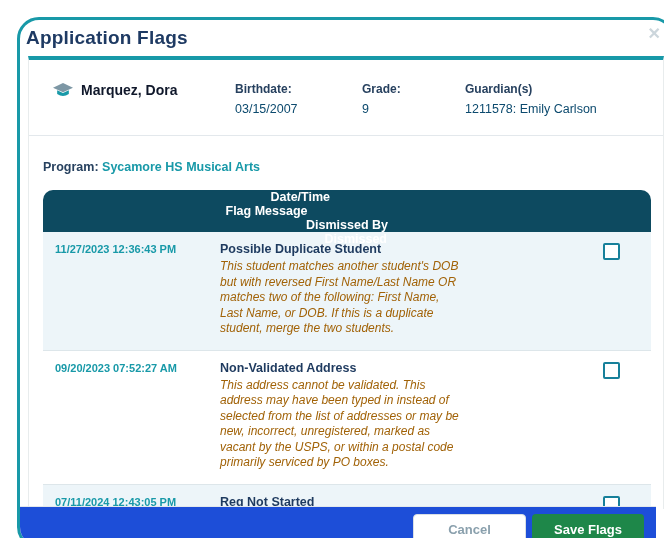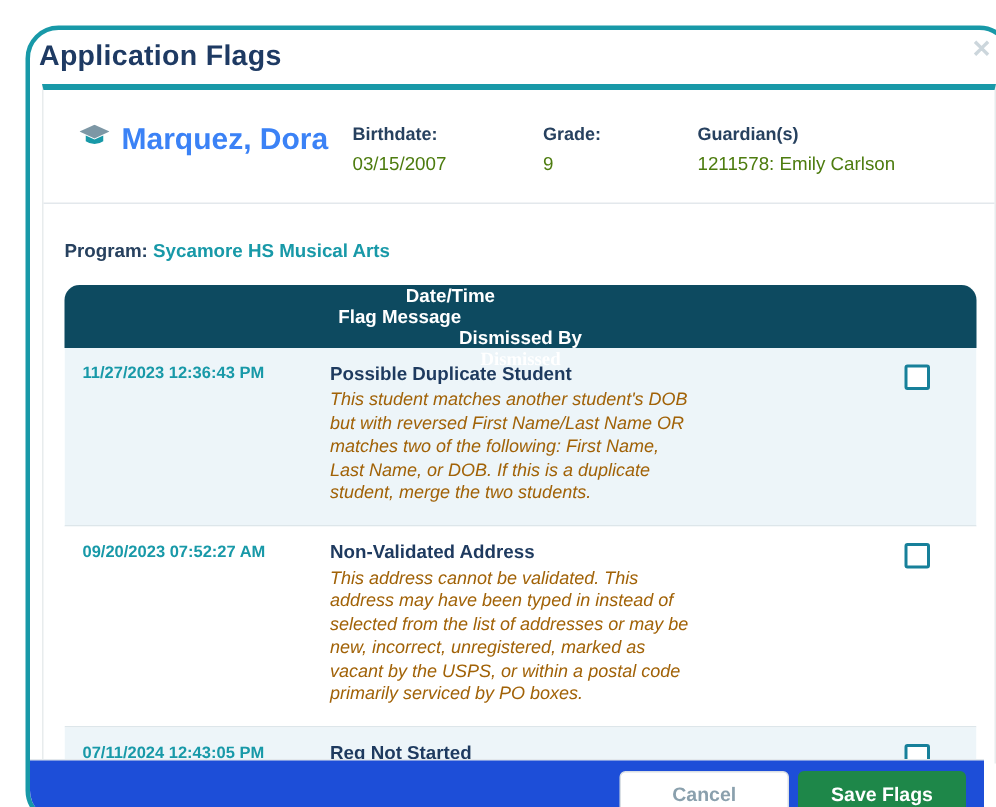--- a/index.html
+++ b/index.html
@@ -22,42 +22,42 @@
   
   .content {
     margin:0 8px; border:1px solid #e8eced; border-bottom:none;
     border-top:4px solid #1899a8; background:#fff;
   }
 
   
   .student-row { display:flex; padding:22px 0 19px 24px; border-bottom:1px solid #e3e8ec; }
   .student-name-block { width:182px; display:flex; align-items:flex-start; gap:8px; }
   .grad-icon { flex:0 0 auto; margin-top:1px; }
-  .student-name { font-size:20px; font-weight:bold; color:#3b82f6; }
+  .student-name { font-size:14px; font-weight:bold; color:#0f172a; }
   .info-block-birthdate { width:127px; }
   .info-block-grade { width:103px; }
   .info-block-guardian { flex:1; }
   .info-label { font-size:12px; font-weight:bold; color:#27415f; margin-bottom:6px; }
-  .info-value { font-size:12.5px; color:#4d7c0f; }
+  .info-value { font-size:12.5px; color:#0c4a6e; }
 
   
   .program-row { padding:24px 14px 16px 14px; font-size:12.5px; }
   .program-label { color:#27415f; font-weight:600; }
   .program-link { color:#1899a8; font-weight:600; cursor:pointer; text-decoration:none; }
 
   
   .flags-table { margin:0 14px; width:608px; }
   .thead {
     display:flex; align-items:center; height:42px; background:#0d4a60; color:#fff;
     border-radius:10px 10px 0 0; font-size:12.5px; font-weight:bold;flex-direction:column;
   }
   .th-date { width:177px; padding-left:12px; }
   .th-msg  { width:243px; }
   .th-by   { width:108px; text-align:center; }
-  .th-dis  { width:80px; text-align:center;font-family:Liberation Serif, serif; }
+  .th-dis  { width:80px; text-align:right; }
 
   .tbody { height:277px; overflow:hidden; }
   .flag-row { display:flex; border-bottom:1px solid #dde6ea; background:#fff; }
   .flag-row.alt { background:#edf5f9; }
   .cell-date { width:177px; padding:11px 10px 0 12px; font-size:11px; font-weight:600; color:#1899a8; }
   .cell-msg  { width:243px; padding:10px 4px 13px 0; }
   .flag-title { font-size:12.5px; font-weight:bold; color:#1e3a5f; margin-bottom:3px; }
   .flag-msg  { font-size:12px; font-style:italic; color:#a16207; line-height:15.5px; }
   .cell-by   { width:108px; padding-top:12px; text-align:center; font-size:12.5px; color:#42526b; }
   .cell-dis  { width:80px; padding-top:11px; display:flex; justify-content:center; }

